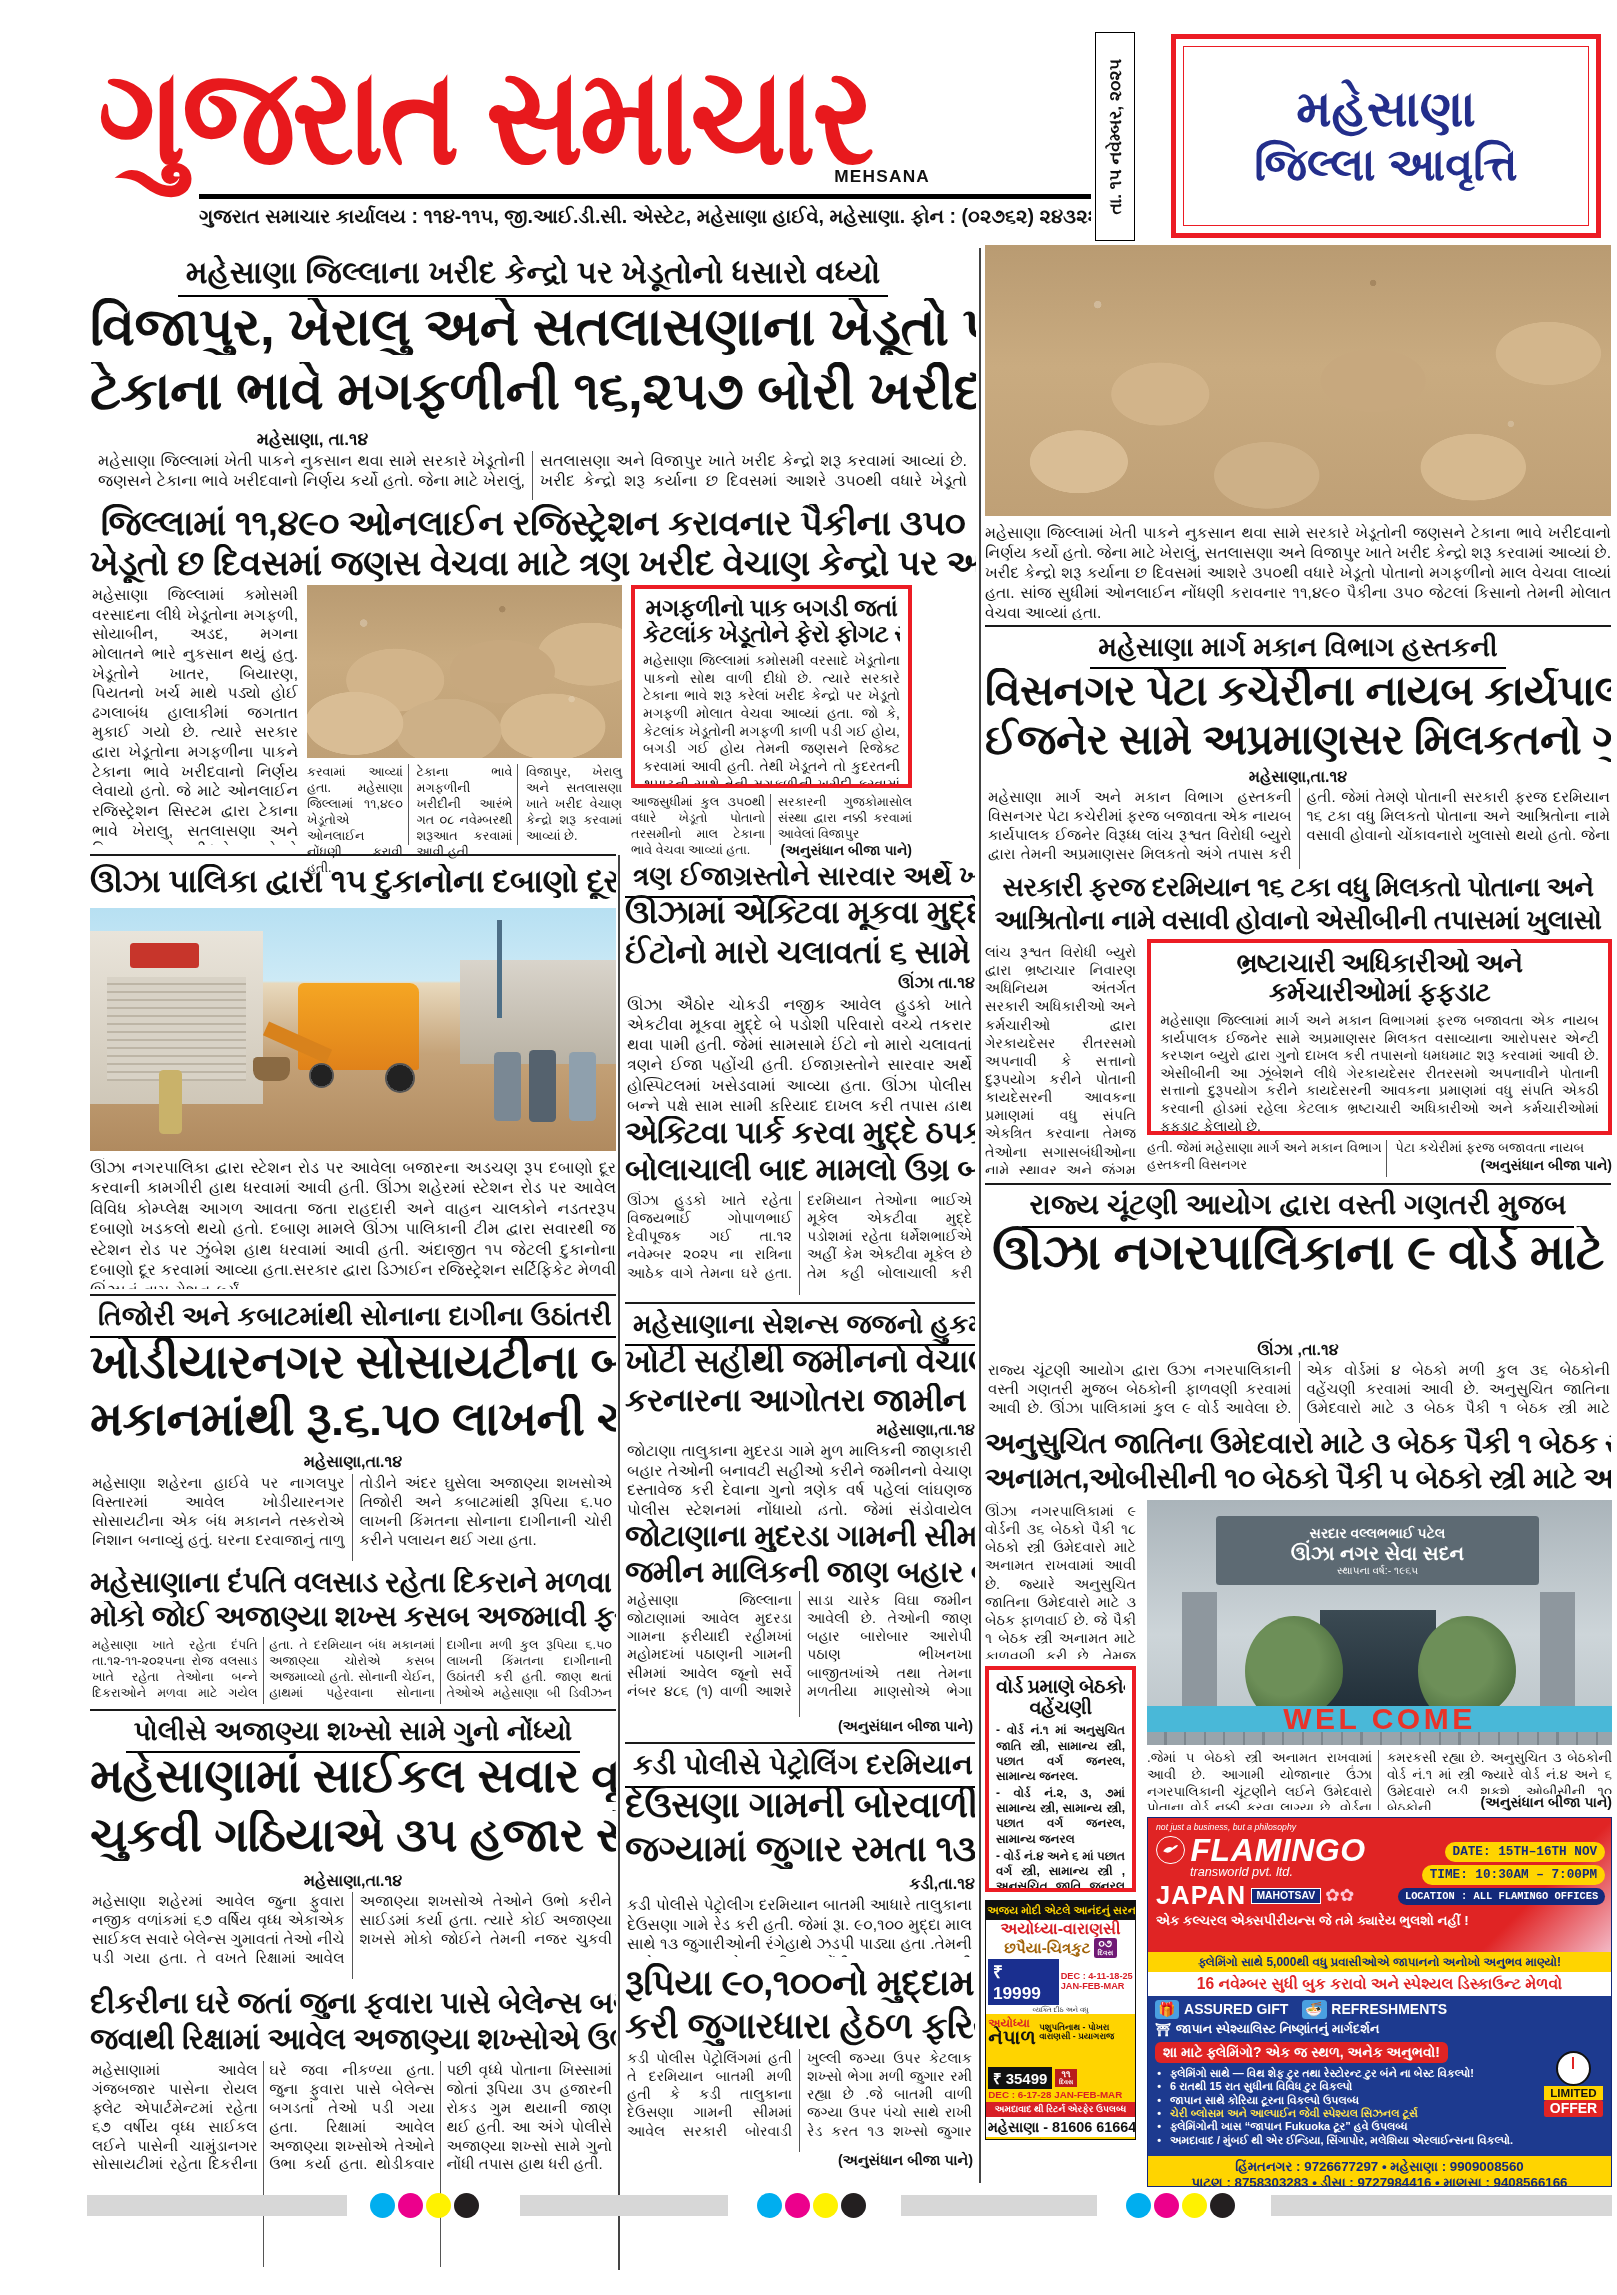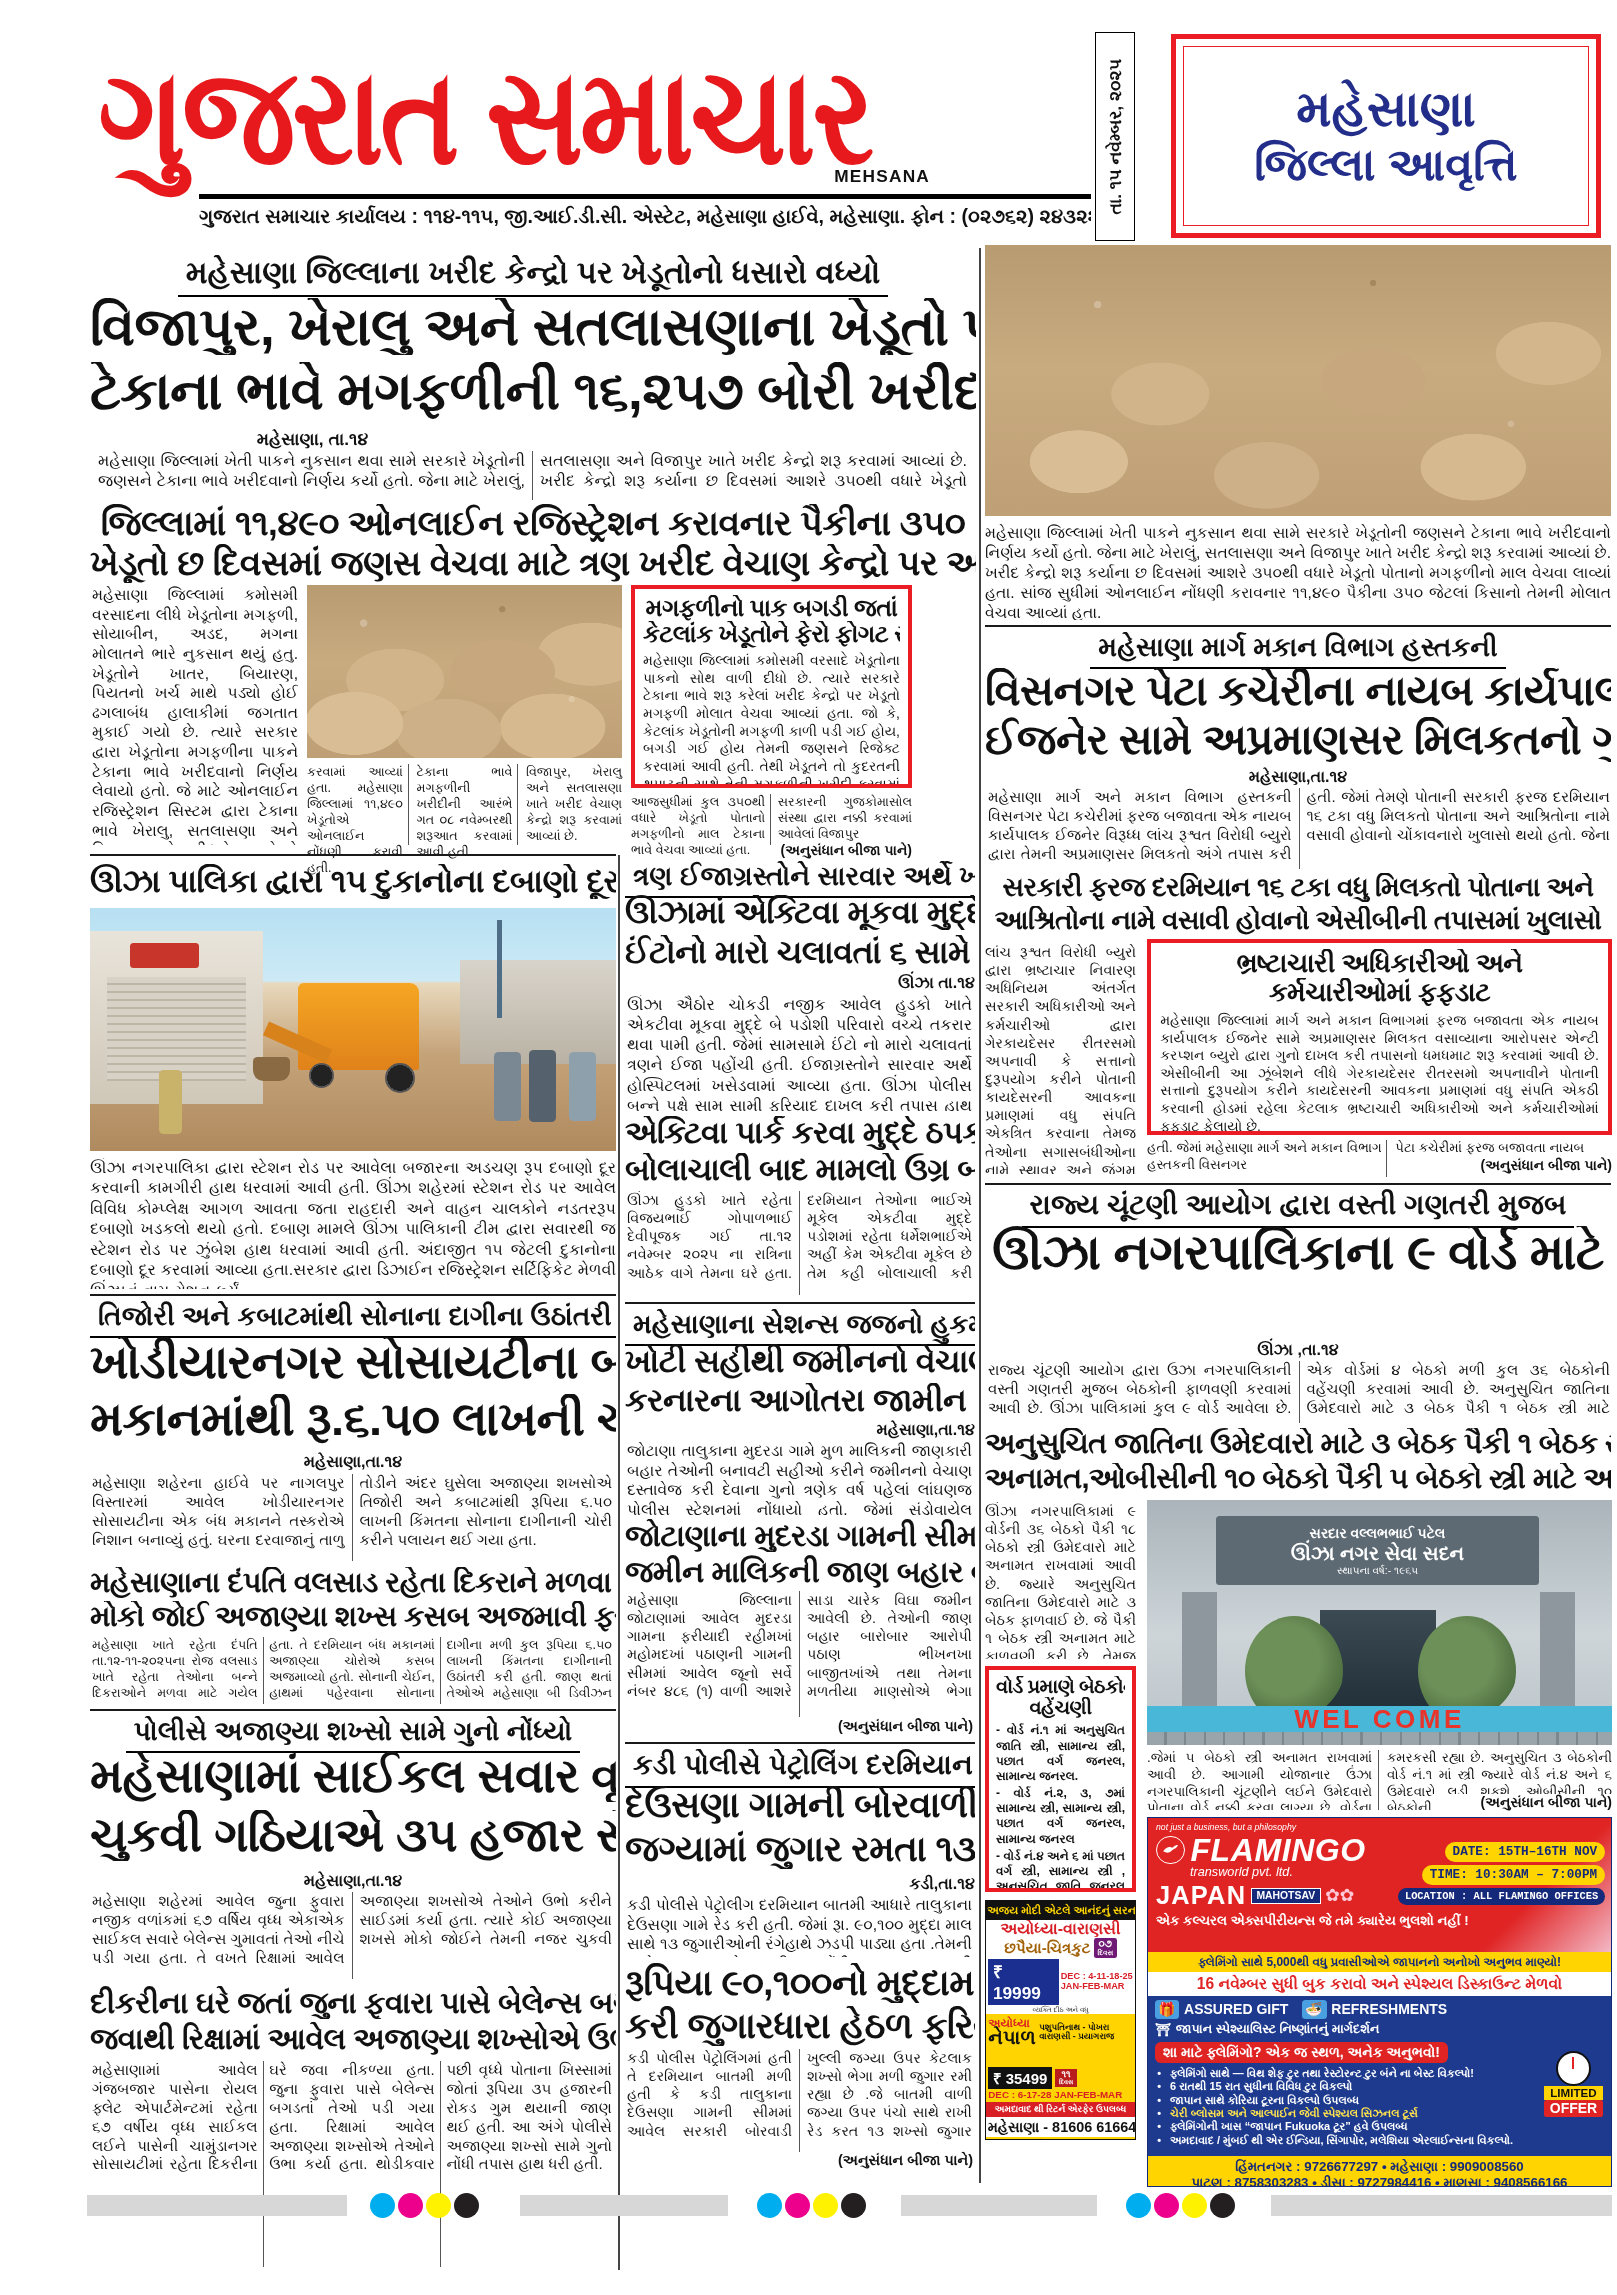--- a/index.html
+++ b/index.html
@@ -88,21 +88,21 @@
     <div class="bodytext" style="width:33%;font-size:12.7px;border-right:1.2px solid #555;padding-right:4.6px;">કરવામાં આવ્યાં હતા. મહેસાણા જિલ્લામાં ૧૧,૪૯૦ ખેડૂતોએ ઓનલાઈન નોંધણી કરાવી હતી.</div>
     <div class="bodytext" style="width:33%;font-size:12.7px;border-right:1.2px solid #555;padding-right:4.6px;">ટેકાના ભાવે મગફળીની ખરીદીની આરંભે ગત ૦૮ નવેમ્બરથી શરૂઆત કરવામાં આવી હતી.</div>
     <div class="bodytext" style="width:33%;font-size:12.7px;">વિજાપુર, ખેરાલુ અને સતલાસણા ખાતે ખરીદ વેચાણ કેન્દ્રો શરૂ કરવામાં આવ્યાં છે.</div>
   </div>
   <div class="abs redbox" style="left:631px;top:585px;width:281px;height:203px;padding:5.8px 8px;overflow:hidden;">
     <div class="subhead nowrap" style="font-size:24px;">મગફળીનો પાક બગડી જતાં</div>
     <div class="subhead nowrap" style="font-size:24px;">કેટલાંક ખેડૂતોને ફેરો ફોગટ રહ્યો</div>
     <div class="bodytext" style="font-size:14px;margin-top:4.6px;">મહેસાણા જિલ્લામાં કમોસમી વરસાદે ખેડૂતોના પાકનો સોથ વાળી દીધો છે. ત્યારે સરકારે ટેકાના ભાવે શરૂ કરેલાં ખરીદ કેન્દ્રો પર ખેડૂતો મગફળી મોલાત વેચવા આવ્યાં હતા. જો કે, કેટલાંક ખેડૂતોની મગફળી કાળી પડી ગઈ હોય, બગડી ગઈ હોય તેમની જણસને રિજેક્ટ કરવામાં આવી હતી. તેથી ખેડૂતને તો કુદરતની થપાટની સાથે તેની મગફળીની ખરીદી કરવામાં નહીં આવતાં કિસાનને તો કેન્દ્રો પર માલને લાવવાનો ટ્રાન્સપોર્ટેશન ખર્ચ પણ માથે પડ્યો હતો. આમ, ખેડૂતોને ખાતર, બિયારણ, પિયતનો ખર્ચ માથે પડતાં તેની હાલત કફોડી થઈ છે.</div>
   </div>
   <div class="abs" style="left:631px;top:794px;width:281px;height:51px;display:flex;gap:7px;">
-    <div class="bodytext" style="width:50%;font-size:12.7px;border-right:1.2px solid #555;padding-right:4.6px;">આજસુધીમાં કુલ ૩૫૦થી વધારે ખેડૂતો પોતાનો મગફળીનો માલ ટેકાના ભાવે વેચવા આવ્યાં હતા.</div>
+    <div class="bodytext" style="width:50%;font-size:12.7px;border-right:1.2px solid #555;padding-right:4.6px;">આજસુધીમાં કુલ ૩૫૦થી વધારે ખેડૂતો પોતાનો તરસમીનો માલ ટેકાના ભાવે વેચવા આવ્યાં હતા.</div>
     <div style="width:50%;">
       <div class="bodytext" style="font-size:12.7px;">સરકારની ગુજકોમાસોલ સંસ્થા દ્વારા નક્કી કરવામાં આવેલાં વિજાપુર</div>
       <div class="continued" style="font-size:14px;">(અનુસંધાન બીજા પાને)</div>
     </div>
   </div>
 
   <div class="abs hrule" style="left:90px;top:854px;width:526px;"></div>
   <div class="abs hl nowrap" style="left:90px;top:864px;width:526px;font-size:32px;">ઊંઝા પાલિકા દ્વારા ૧૫ દુકાનોના દબાણો દૂર કરાયા</div>
 
   <div class="abs street" style="left:90px;top:908px;width:526px;height:243px;">
@@ -212,21 +212,21 @@
     <div class="abs" style="left:69px;top:16px;width:323px;height:69px;background:#5d6a73;border-radius:3.5px;display:flex;flex-direction:column;align-items:center;justify-content:center;color:#fff;text-align:center;">
       <div style="font-size:14px;font-weight:bold;">સરદાર વલ્લભભાઈ પટેલ</div>
       <div style="font-size:19.6px;font-weight:bold;">ઊંઝા નગર સેવા સદન</div>
       <div style="font-size:10.4px;">સ્થાપના વર્ષ:- ૧૯૬૫</div>
     </div>
     <div class="abs" style="left:35px;top:92px;width:35px;height:139px;background:#8e979e;"></div>
     <div class="abs" style="left:393px;top:92px;width:35px;height:139px;background:#8e979e;"></div>
     <div class="abs" style="left:173px;top:110px;width:116px;height:98px;background:linear-gradient(180deg,#3b4a53,#22303a);"></div>
     <div class="abs tree" style="left:98px;top:116px;width:98px;height:110px;"></div>
     <div class="abs tree" style="left:271px;top:116px;width:98px;height:110px;"></div>
-    <div class="abs" style="left:0;top:206px;width:465px;height:26.6px;background:#49b8d8;display:flex;align-items:center;justify-content:center;font-weight:bold;color:#e8342a;font-size:26px;letter-spacing:3.5px;">WEL COME</div>
+    <div class="abs" style="left:0;top:206px;width:465px;height:26.6px;background:#49b8d8;display:flex;align-items:center;justify-content:center;font-weight:bold;color:#e8342a;font-size:30px;letter-spacing:3.5px;">WEL COME</div>
     <div class="abs" style="left:0;top:232px;width:465px;height:12.7px;background:repeating-linear-gradient(90deg,#9aa4ab 0 17.3px,#7d878e 17.3px 19.6px);"></div>
   </div>
   <div class="abs" style="left:1147px;top:1750px;width:465px;height:60px;display:flex;gap:8px;">
     <div class="bodytext" style="width:50%;font-size:13.3px;border-right:1.2px solid #555;padding-right:5.8px;overflow:hidden;">.જેમાં ૫ બેઠકો સ્ત્રી અનામત રાખવામાં આવી છે. આગામી યોજાનાર ઉંઝા નગરપાલિકાની ચૂંટણીને લઈને ઉમેદવારો પોતાના વોર્ડ નક્કી કરવા લાગ્યા છે. વોર્ડના સિમાંકન પ્રમાણે ઉમેદવારો પોતાની ઉમેદવારી માટે</div>
     <div style="width:50%;overflow:hidden;">
       <div class="bodytext" style="font-size:13.3px;">કમરકસી રહ્યા છે. અનુસુચિત ૩ બેઠકોની વોર્ડ નં.૧ માં સ્ત્રી જ્યારે વોર્ડ નં.૪ અને ૬ ઉમેદવારો લડી શકશે. ઓબીસીની ૧૦ બેઠકોની ફાળવણી કરવામાં આવી છે. જેમાં ૫ બેઠકો સ્ત્રી ઉમેદવારો માટે અનામત રખાઈ છે.</div>
     </div>
   </div>
   <div class="abs continued" style="left:1433px;top:1794px;width:179px;font-size:14px;background:#fff;">(અનુસંધાન બીજા પાને)</div>
 

